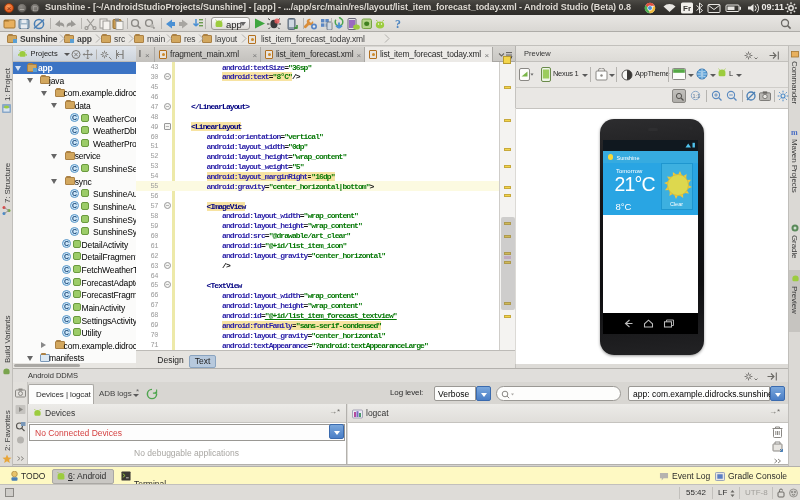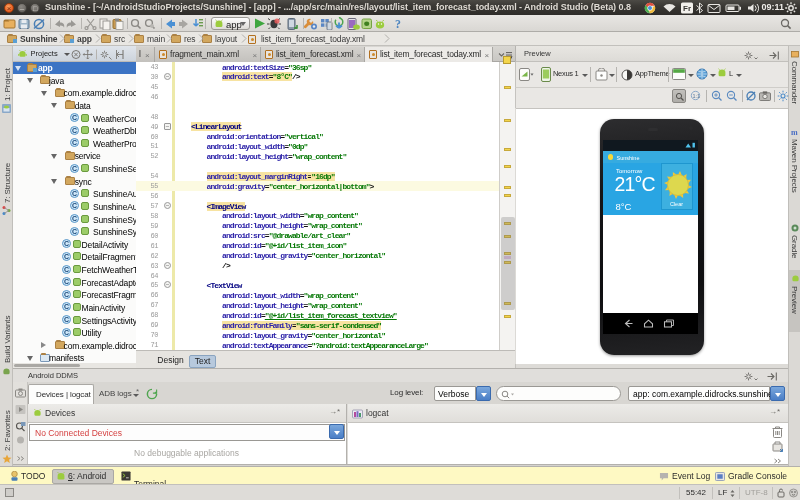--- a/index.html
+++ b/index.html
@@ -514,39 +514,48 @@
 <span class="ln">30</span>
 <span class="fico" style="top:1px;">–</span>
 <span class="code"><span class="pl" style="">            </span><span class="at hl" style="">android:text</span><span class="pl hl" style="">=</span><span class="vl hl" style="">"8°C"</span><span class="pl" style="">/&gt;</span></span>
 </div>
 <div class="cl" style="top:19.86px;">
 <span class="ln">45</span>
 </div>
 <div class="cl" style="top:29.79px;">
 <span class="ln">46</span>
 </div>
+<div class="cl" style="top:39.72px;">
+<span class="ln">47</span>
+<span class="fico" style="top:1px;">–</span>
+<span class="code"><span class="pl" style="">    </span><span class="tg" style="">&lt;/LinearLayout&gt;</span></span>
+</div>
 <div class="cl" style="top:49.65px;">
 <span class="ln">48</span>
 </div>
 <div class="cl" style="top:59.58px;">
 <span class="ln">49</span>
 <span class="fico" style="top:1px;border-radius:1px;">–</span>
 <span class="code"><span class="pl" style="">    </span><span class="tg hl" style="">&lt;LinearLayout</span></span>
 </div>
 <div class="cl" style="top:69.51px;">
 <span class="ln">60</span>
 <span class="code"><span class="pl" style="">        </span><span class="at" style="">android:orientation</span><span class="pl" style="">=</span><span class="vl" style="">"vertical"</span></span>
 </div>
 <div class="cl" style="top:79.44px;">
 <span class="ln">51</span>
 <span class="code"><span class="pl" style="">        </span><span class="at" style="">android:layout_width</span><span class="pl" style="">=</span><span class="vl" style="">"0dp"</span></span>
 </div>
 <div class="cl" style="top:89.37px;">
 <span class="ln">52</span>
 <span class="code"><span class="pl" style="">        </span><span class="at" style="">android:layout_height</span><span class="pl" style="">=</span><span class="vl" style="">"wrap_content"</span></span>
+</div>
+<div class="cl" style="top:99.30px;">
+<span class="ln">53</span>
+<span class="code"><span class="pl" style="">        </span><span class="at" style="">android:layout_weight</span><span class="pl" style="">=</span><span class="vl" style="">"5"</span></span>
 </div>
 <div class="cl" style="top:109.23px;">
 <span class="ln">54</span>
 <span class="code"><span class="pl" style="">        </span><span class="at hl" style="">android:layout_marginRight</span><span class="pl hl" style="">=</span><span class="vl hl" style="">"16dp"</span></span>
 </div>
 <div class="cl caretline" style="top:119.16px;">
 <span class="ln">55</span>
 <span class="code"><span class="pl" style="">        </span><span class="at" style="">android:gravity</span><span class="pl" style="">=</span><span class="vl" style="">"center_horizontal|bottom"</span><span class="pl" style="">&gt;</span></span>
 </div>
 <div class="cl" style="top:129.09px;">

